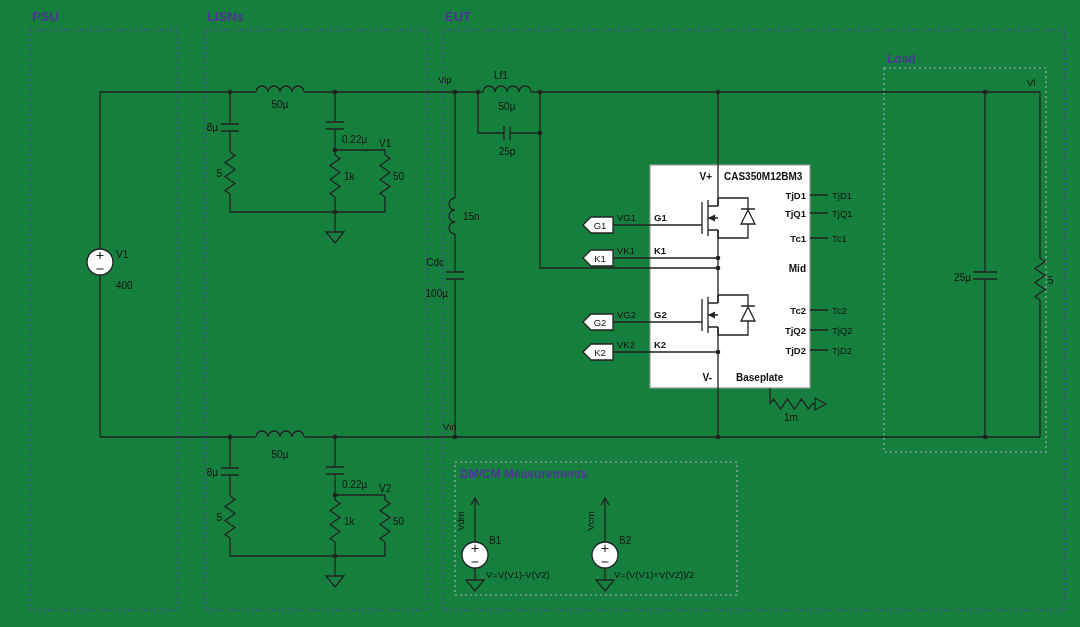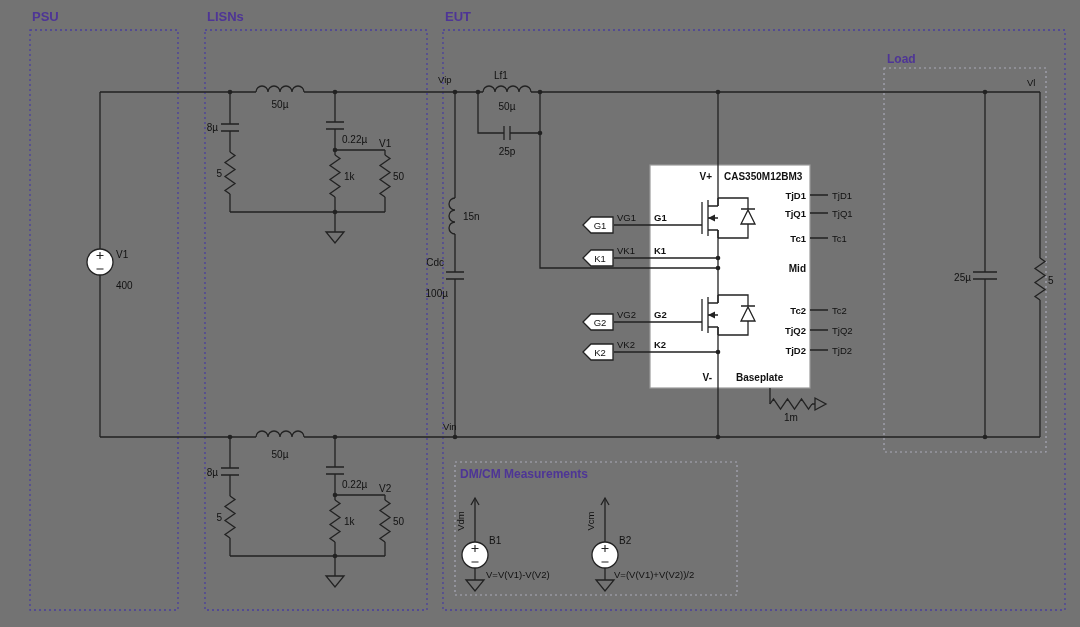--- a/index.html
+++ b/index.html
@@ -1,16 +1,16 @@
 <!DOCTYPE html>
 <html style="--wire: #222222; --txt: #111111; --section: #4e3596; --boxmain: #4a3f9e; --boxsub: #a9a9b8; --modborder: #9a9a9a;"><head>
 <meta charset="utf-8">
 <style>
   html,body{margin:0;padding:0;background:#fff}
-  .stage{position:relative;width:1080px;height:627px;background:#737373;font-family:"Liberation Sans",sans-serif;overflow:hidden}
+  .stage{position:relative;width:1080px;height:627px;background:#15803d;font-family:"Liberation Sans",sans-serif;overflow:hidden}
   svg{position:absolute;left:0;top:0}
   .wire{stroke:var(--wire,#222);stroke-width:1.3;fill:none}
   .thin{stroke-width:1.1}
   .boxmain{fill:none;stroke:var(--boxmain,#4a3f9e);stroke-width:1.3;stroke-dasharray:2 3}
   .boxsub{fill:none;stroke:var(--boxsub,#a9a9b8);stroke-width:1.2;stroke-dasharray:2 3}
   .modbox{fill:#fff;stroke:var(--modborder,#9a9a9a);stroke-width:1.2}
   .dot{fill:var(--wire,#222);stroke:none}
   .sym{fill:#fff;stroke:var(--wire,#222);stroke-width:1.3}
   .open{fill:none;stroke:var(--wire,#222);stroke-width:1.3}
   .arr{fill:var(--wire,#222);stroke:none}

